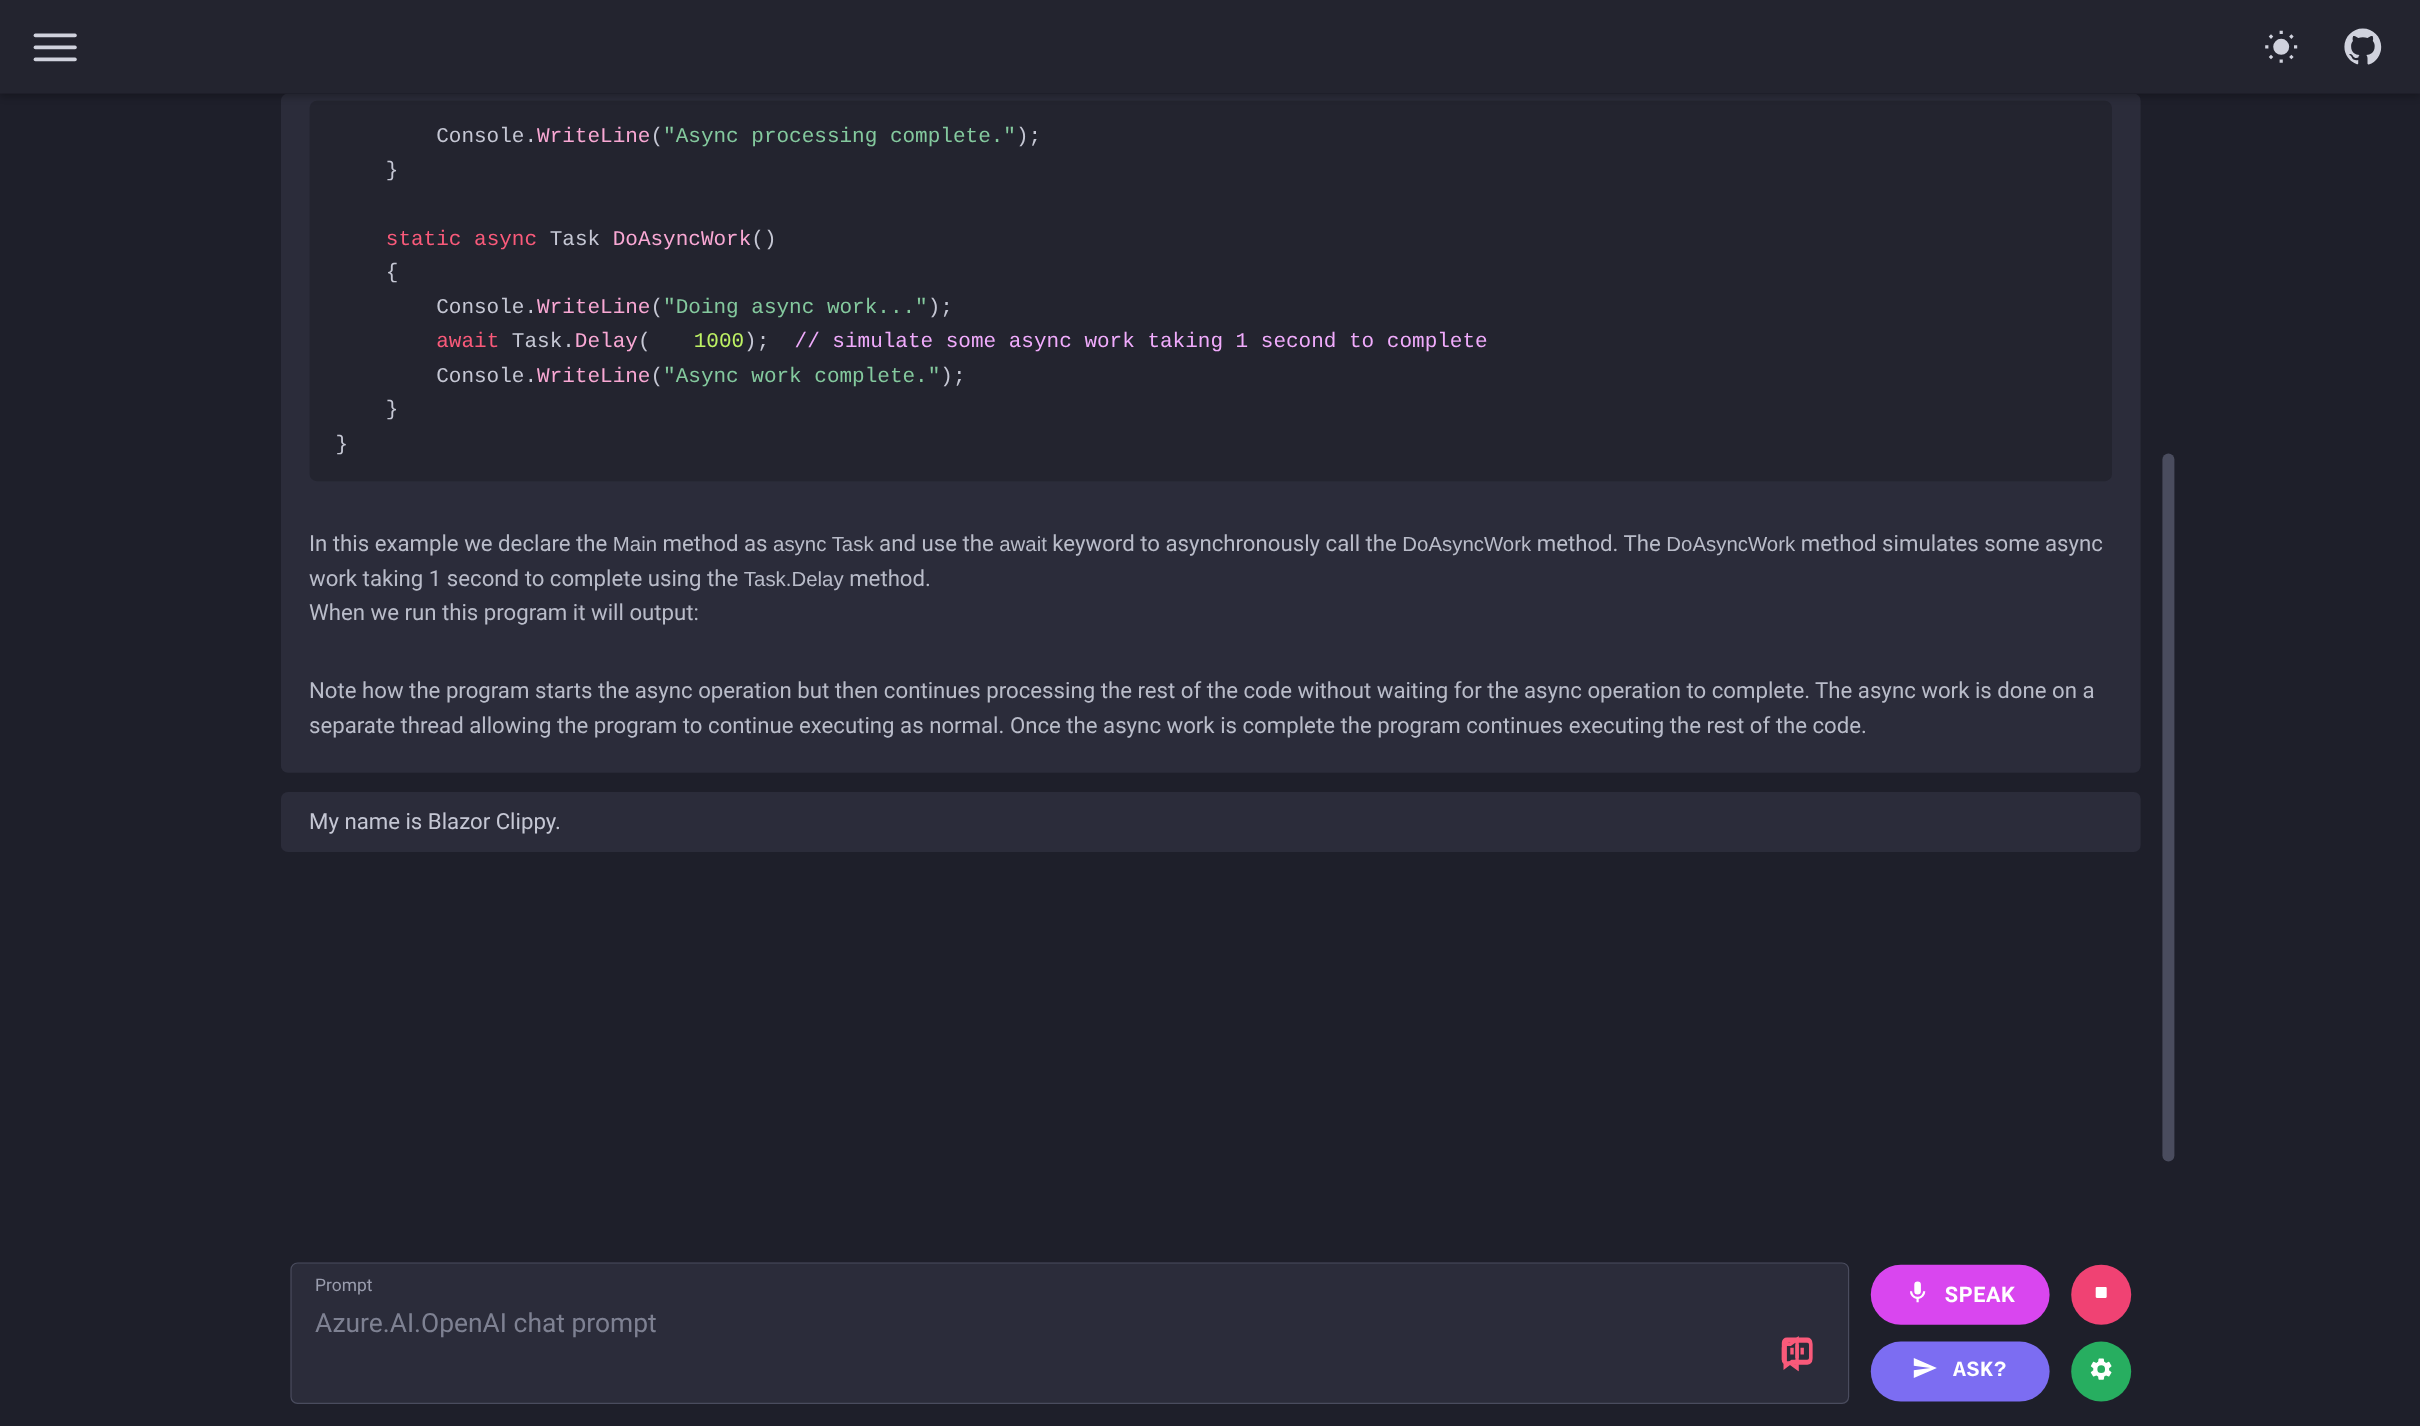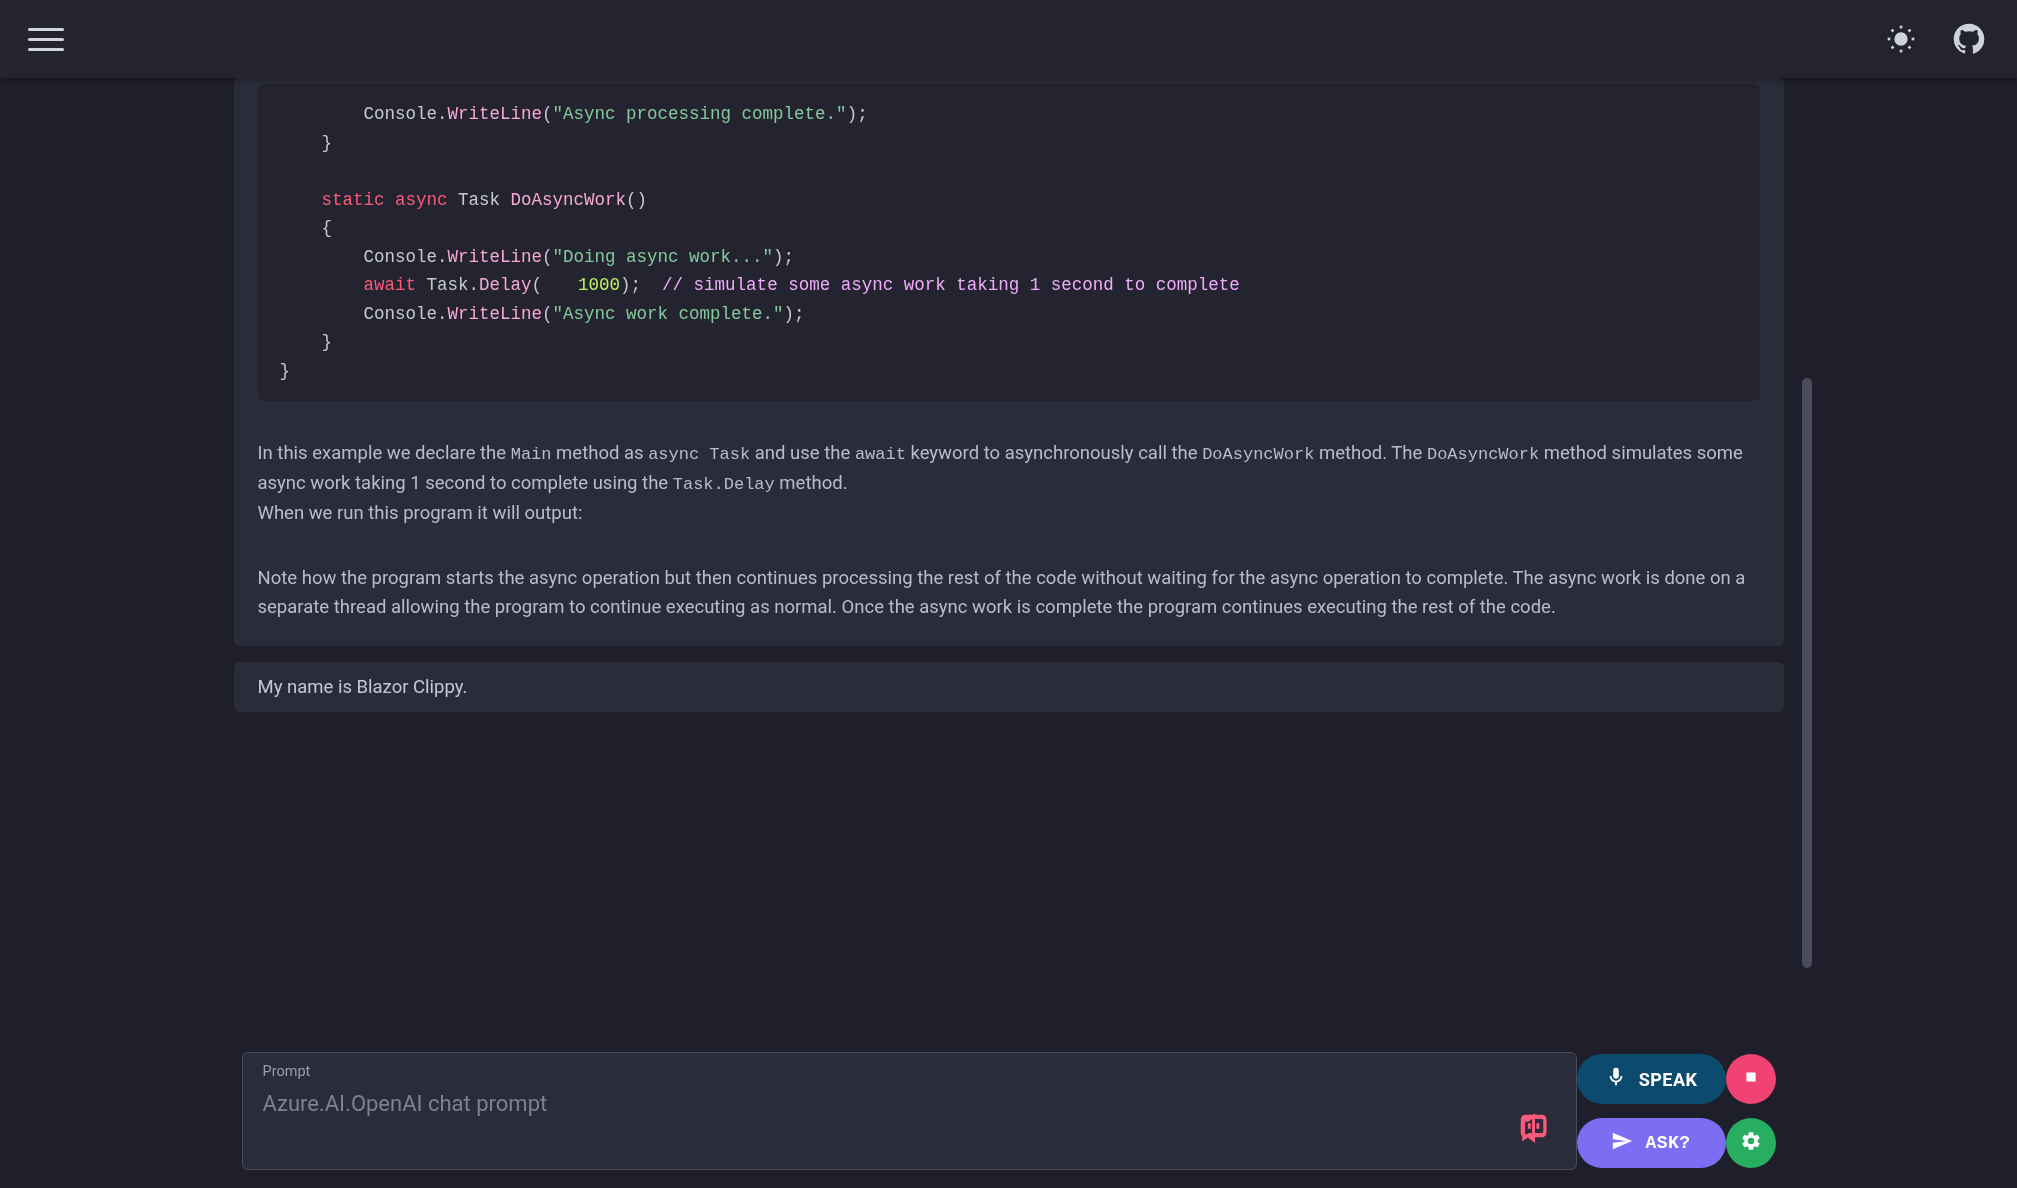--- a/index.html
+++ b/index.html
@@ -80,30 +80,31 @@
     .tok-num   { color: #bef264; margin-left: 36px; }
     .tok-cmt   { color: #f0abfc; }
 
     .prose {
       padding: 14px 24px 4px 24px;
       font-size: 18.5px;
       line-height: 29px;
       color: #b9bcc9;
     }
     .prose code {
-      font-family: Liberation Mono, monospace;
+      font-family: Liberation Sans, sans-serif;
       font-size: 17px;
       color: #b9bcc9;
     }
 
     .bottom-bar {
       position: absolute;
       left: 8px; right: 8px; bottom: 18px;
       display: flex;
       align-items: stretch;
+      gap: 18px;
     }
     .prompt-wrap {
       flex: 1;
       position: relative;
     }
     .prompt-box {
       position: relative;
       background: #2b2c3a;
       border: 1px solid #4a4c5e;
       border-radius: 6px;
@@ -143,21 +144,21 @@
       justify-content: center;
       gap: 12px;
       padding: 0 28px;
       font-weight: 700;
       font-size: 18px;
       letter-spacing: 0.5px;
       cursor: pointer;
       color: #fff;
       min-width: 138px;
     }
-    .pill-pink  { background: #0c4a6e; }
+    .pill-pink  { background: #d946ef; }
     .pill-purple{ background: #7c6df2; font-family: Liberation Mono, monospace; }
     .circle-btn {
       width: 50px; height: 50px;
       border-radius: 50%;
       display: flex; align-items: center; justify-content: center;
       cursor: pointer; color: #fff;
     }
     .circle-pink  { background: #f04273; }
     .circle-green { background: #27ae60; }
     .btn-icon svg { width: 22px; height: 22px; }

